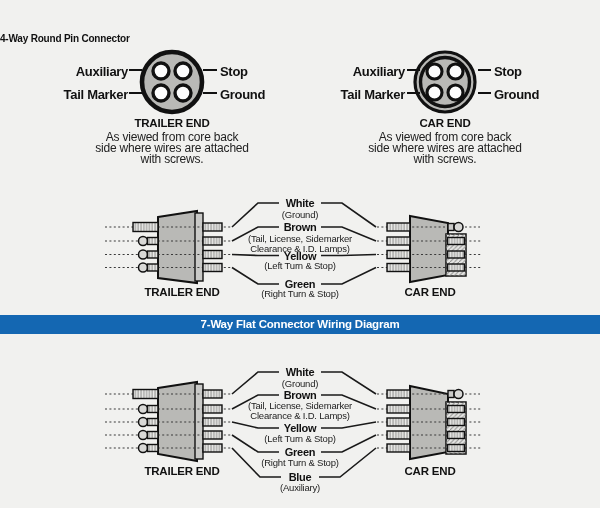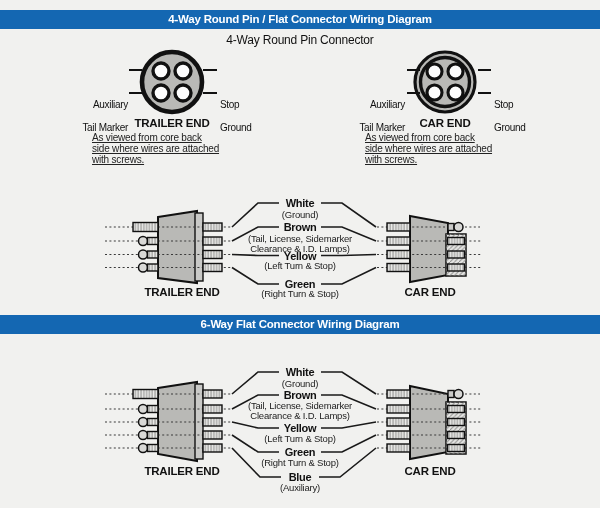--- a/index.html
+++ b/index.html
@@ -8,56 +8,54 @@
     background:#f1f1ef;overflow:hidden;
     font-family:"Liberation Sans",sans-serif;color:#111;
   }
   .banner{
     position:absolute;left:0;width:600px;height:19px;
     background:#1467b2;color:#ffffff;
     font-weight:bold;font-size:11.5px;line-height:19px;text-align:center;
     letter-spacing:-0.2px;
   }
   .heading{
-    position:absolute;left:0;width:600px;text-align:center;
-    font-weight:normal;font-size:12px;letter-spacing:-0.2px;
+    position:absolute;left:0;width:600px;
+    font-weight:bold;font-size:10px;letter-spacing:-0.2px;
   }
   .rlbl{
-    position:absolute;font-weight:normal;font-size:10px;letter-spacing:-0.3px;
+    position:absolute;font-weight:bold;font-size:13px;letter-spacing:-0.3px;
     white-space:nowrap;
-    margin-top:35px;
   }
   .dash{position:absolute;height:2.4px;background:#111;}
   .endlabel-html{
     position:absolute;font-weight:bold;font-size:11.5px;text-align:center;
     letter-spacing:-0.2px;
   }
   .caption{
-    position:absolute;font-size:10px;line-height:11px;color:#222;
-    letter-spacing:-0.2px;text-decoration:underline;
+    position:absolute;font-size:12px;line-height:11px;color:#222;
+    text-align:center;letter-spacing:-0.2px;
   }
   .csvg{position:absolute;}
   
   .wname{font:bold 11px "Liberation Sans",sans-serif;fill:#111;text-anchor:middle;letter-spacing:-0.3px;}
   .wfn{font:9.5px "Liberation Sans",sans-serif;fill:#222;text-anchor:middle;letter-spacing:-0.2px;}
   .endlbl{font:bold 11.5px "Liberation Sans",sans-serif;fill:#111;text-anchor:middle;letter-spacing:-0.2px;}
   .solidln{stroke:#1a1a1a;stroke-width:1.6;fill:none;}
   .dotln{stroke:#3a3a3a;stroke-width:1.2;fill:none;stroke-dasharray:2 2.4;}
   .body{fill:#b9b9b6;stroke:#111;stroke-width:2;}
   .band{fill:#c9c9c7;stroke:#111;stroke-width:1.4;}
   .pin{fill:url(#ribs);stroke:#111;stroke-width:1.4;}
   .ball{fill:#d8d8d6;stroke:#111;stroke-width:1.5;}
   .blockbase{fill:#e6e6e4;stroke:#111;stroke-width:1.5;}
 </style>
 </head>
 <body>
 
 <div id="page">
 
-  <div class="banner" style="top:10px;">4-Way Round Pin / Flat Connector Wiring Diagram</div>
   <div class="heading" style="top:33px;">4-Way Round Pin Connector</div>
 
   <svg class="csvg" style="left:139px;top:49px;" width="66" height="66" viewBox="0 0 66 66">
     <circle cx="33" cy="33" r="30" fill="#b9b9b6" stroke="#111" stroke-width="4.6"></circle>
     <circle cx="22" cy="22" r="8" fill="#fdfdfd" stroke="#111" stroke-width="3.4"></circle>
     <circle cx="44" cy="22" r="8" fill="#fdfdfd" stroke="#111" stroke-width="3.4"></circle>
     <circle cx="22" cy="44" r="8" fill="#fdfdfd" stroke="#111" stroke-width="3.4"></circle>
     <circle cx="44" cy="44" r="8" fill="#fdfdfd" stroke="#111" stroke-width="3.4"></circle>
   </svg>
   <div class="rlbl" style="left:30px;top:64px;width:98px;text-align:right;">Auxiliary</div>
@@ -176,21 +174,21 @@
       <text class="wfn" x="300" y="61.5">Clearance &amp; I.D. Lamps)</text>
       <text class="wname" x="300" y="69.5">Yellow</text>
       <text class="wfn" x="300" y="79">(Left Turn &amp; Stop)</text>
       <text class="wname" x="300" y="98">Green</text>
       <text class="wfn" x="300" y="107">(Right Turn &amp; Stop)</text>
     </g>
     <text class="endlbl" x="182" y="106">TRAILER END</text>
     <text class="endlbl" x="430" y="106">CAR END</text>
   </svg>
 
-  <div class="banner" style="top:315px;">6-Way Flat Connector Wiring Diagram</div>
+  <div class="banner" style="top:315px;">7-Way Flat Connector Wiring Diagram</div>
 
   <svg class="csvg" style="left:0;top:358px;" width="600" height="150" viewBox="0 0 600 150">
 
     <g>
       <path class="body" d="M158,30 L197,24 L197,103 L158,96 Z"></path>
       <rect class="band" x="195" y="26" width="8" height="75"></rect>
       <line class="dotln" x1="105" y1="36" x2="232" y2="36"></line>
       <line class="dotln" x1="105" y1="51" x2="232" y2="51"></line>
       <line class="dotln" x1="105" y1="64" x2="232" y2="64"></line>
       <line class="dotln" x1="105" y1="77" x2="232" y2="77"></line>

